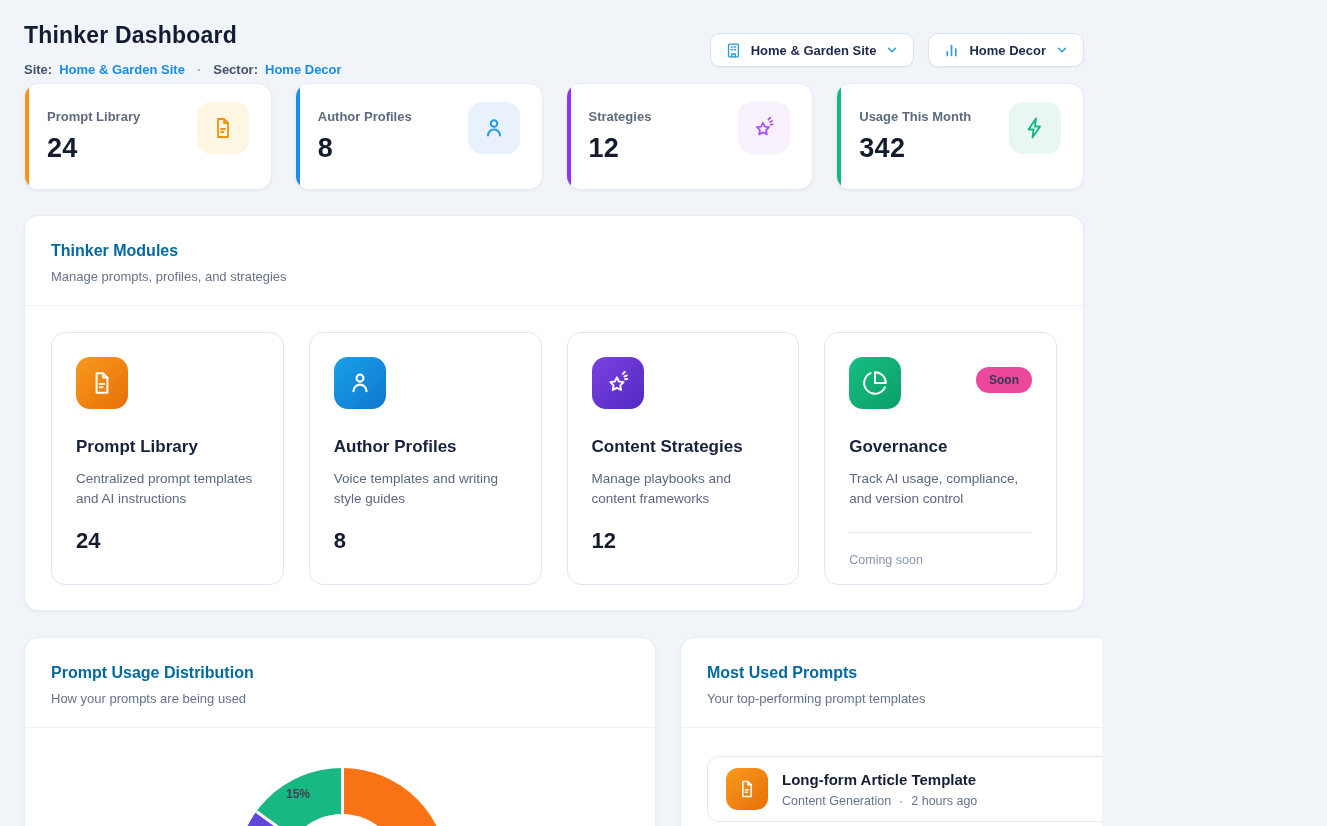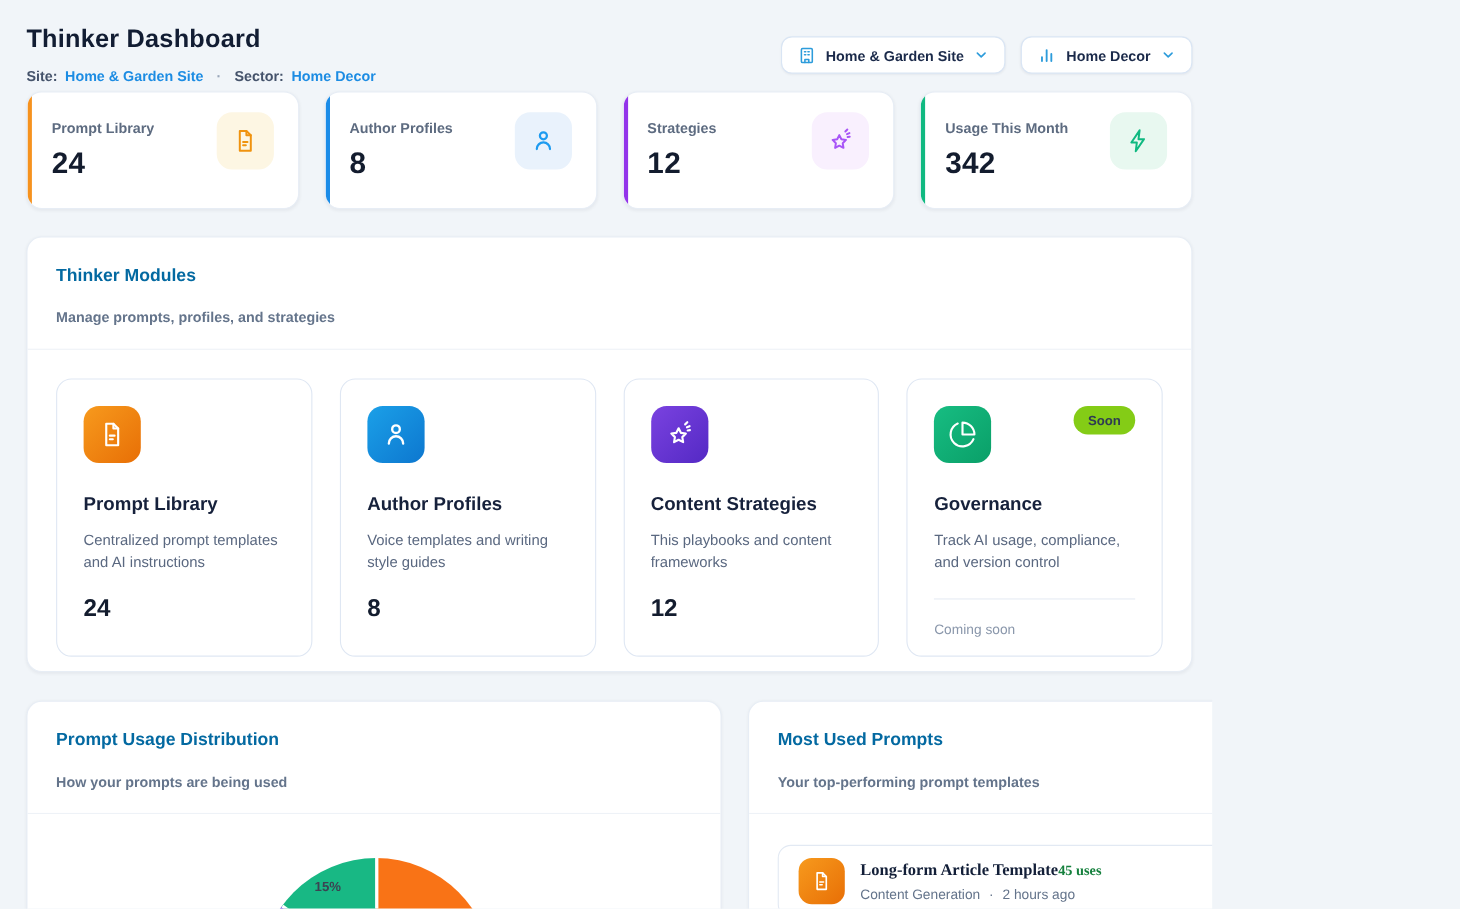--- a/index.html
+++ b/index.html
@@ -35,52 +35,52 @@
   .tint--orange { background:#fdf6e3; color:#f0930f; }
   .tint--blue   { background:#e9f2fc; color:#1d9bf0; }
   .tint--purple { background:#f9f0fe; color:#a855f7; }
   .tint--green  { background:#e8f8f0; color:#10b981; }
 
   
   .panel { background:#fff; border:1px solid #e7edf5; border-radius:14px; box-shadow:0 1px 3px rgba(15,23,42,.05); }
   .modules-panel { position:absolute; left:24px; right:18px; top:215px; height:396px; }
   .panel-head { padding:26px 26px 21px; border-bottom:1px solid #eef2f7; }
   .panel-title { font-size:16px; font-weight:800; color:#0369a1; }
-  .panel-sub { margin-top:21px; font-size:13px; color:#64748b;font-weight:bold; }
+  .panel-sub { margin-top:9px; font-size:13px; color:#64748b; }
   .modules-grid { display:flex; gap:25px; padding:26px; }
   .module-card { flex:1; height:253px; border:1px solid #dfe7f3; border-radius:14px; padding:24px; position:relative; cursor:pointer; background:#fff; }
   .module-icon { width:52px; height:52px; border-radius:14px; display:flex; align-items:center; justify-content:center; color:#fff; }
   .grad--orange { background:linear-gradient(135deg,#f79a1d,#e86f06); }
   .grad--blue   { background:linear-gradient(135deg,#1ba0e8,#0d77cf); }
   .grad--purple { background:linear-gradient(135deg,#7a42e0,#5429c4); }
   .grad--green  { background:linear-gradient(135deg,#17bd82,#0a9f68); }
   .module-title { margin-top:28px; font-size:17px; font-weight:800; color:#16213b; }
   .module-desc { margin-top:12px; font-size:13.5px; color:#5a6880; line-height:1.45; max-width:236px; }
   .module-value { margin-top:20px; font-size:22px; font-weight:800; color:#131c2e; }
   .module-divider { margin-top:24px; border-top:1px solid #e6ecf4; }
   .module-footer { padding-top:20px; font-size:12.5px; color:#8a97ab; }
-  .soon-badge { position:absolute; top:24px; right:24px; background:#84cc16; border-radius:999px;
+  .soon-badge { position:absolute; top:34px; right:24px; background:#ec4899; border-radius:999px;
                 padding:6px 13px; font-size:12px; font-weight:700; color:#2f3b52; }
 
   
   .usage-panel   { position:absolute; left:24px;  top:637px; width:632px; height:280px; }
   .prompts-panel { position:absolute; left:680px; top:637px; width:629px; height:280px; }
 
   .chart-area { position:relative; height:190px; }
   .donut { position:absolute; left:211px; top:40px; width:212px; height:212px; border-radius:50%; }
   .donut-line { position:absolute; left:104.5px; top:0; width:3px; height:106px; background:#fff; transform-origin:50% 100%; }
   .donut-hole { position:absolute; left:46px; top:46px; width:120px; height:120px; border-radius:50%; background:#fff; }
   .donut-label { position:absolute; left:250px; top:59px; width:46px; text-align:center;
                  font-size:12px; font-weight:800; color:#3b4352; }
 
   .prompt-item { margin:28px 26px 0; border:1px solid #e2e9f3; border-radius:12px; padding:11px 18px;
                  display:flex; align-items:center; gap:14px; cursor:pointer; }
   .prompt-iconbox { width:42px; height:42px; border-radius:12px; display:flex; align-items:center; justify-content:center; color:#fff; flex:none; }
   .prompt-text { flex:1; }
-  .prompt-row1 { display:flex; align-items:flex-start;font-family:Liberation Serif, serif; }
+  .prompt-row1 { display:flex; justify-content:space-between; align-items:flex-start; }
   .prompt-title { font-size:15px; font-weight:800; color:#131f38; }
   .prompt-uses { font-size:13px; font-weight:800; color:#15803d; }
   .prompt-meta { margin-top:6px; font-size:12.5px; color:#64748b; display:flex; align-items:center; gap:8px; }
 </style>
 </head>
 <body>
 
 <div class="page">
 
   <div class="hdr-left">
@@ -209,21 +209,21 @@
       </div>
 
       <div class="module-card">
         <div class="module-icon grad--purple">
           <svg width="26" height="26" viewBox="0 0 24 24" fill="none" stroke="currentColor" stroke-width="1.8" stroke-linecap="round" stroke-linejoin="round">
               <path d="M11 6.8l1.9 3.8 4.2.6-3 3 .7 4.2L11 16.4l-3.8 2 .7-4.2-3-3 4.2-.6z"></path>
               <path d="M16.5 3.5l1.8-1.8M18 6l2.2-1M18.6 8.6l1.9-.3"></path>
             </svg>
         </div>
         <div class="module-title">Content Strategies</div>
-        <div class="module-desc">This playbooks and content frameworks</div>
+        <div class="module-desc">Manage playbooks and content frameworks</div>
         <div class="module-value">12</div>
       </div>
 
       <div class="module-card">
         <div class="soon-badge">Soon</div>
         <div class="module-icon grad--green">
           <svg width="26" height="26" viewBox="0 0 24 24" fill="none" stroke="currentColor" stroke-width="1.8" stroke-linecap="round" stroke-linejoin="round">
               <path d="M21.2 15.9A10 10 0 1 1 8 2.8"></path>
               <path d="M22 12A10 10 0 0 0 12 2v10z"></path>
             </svg>

